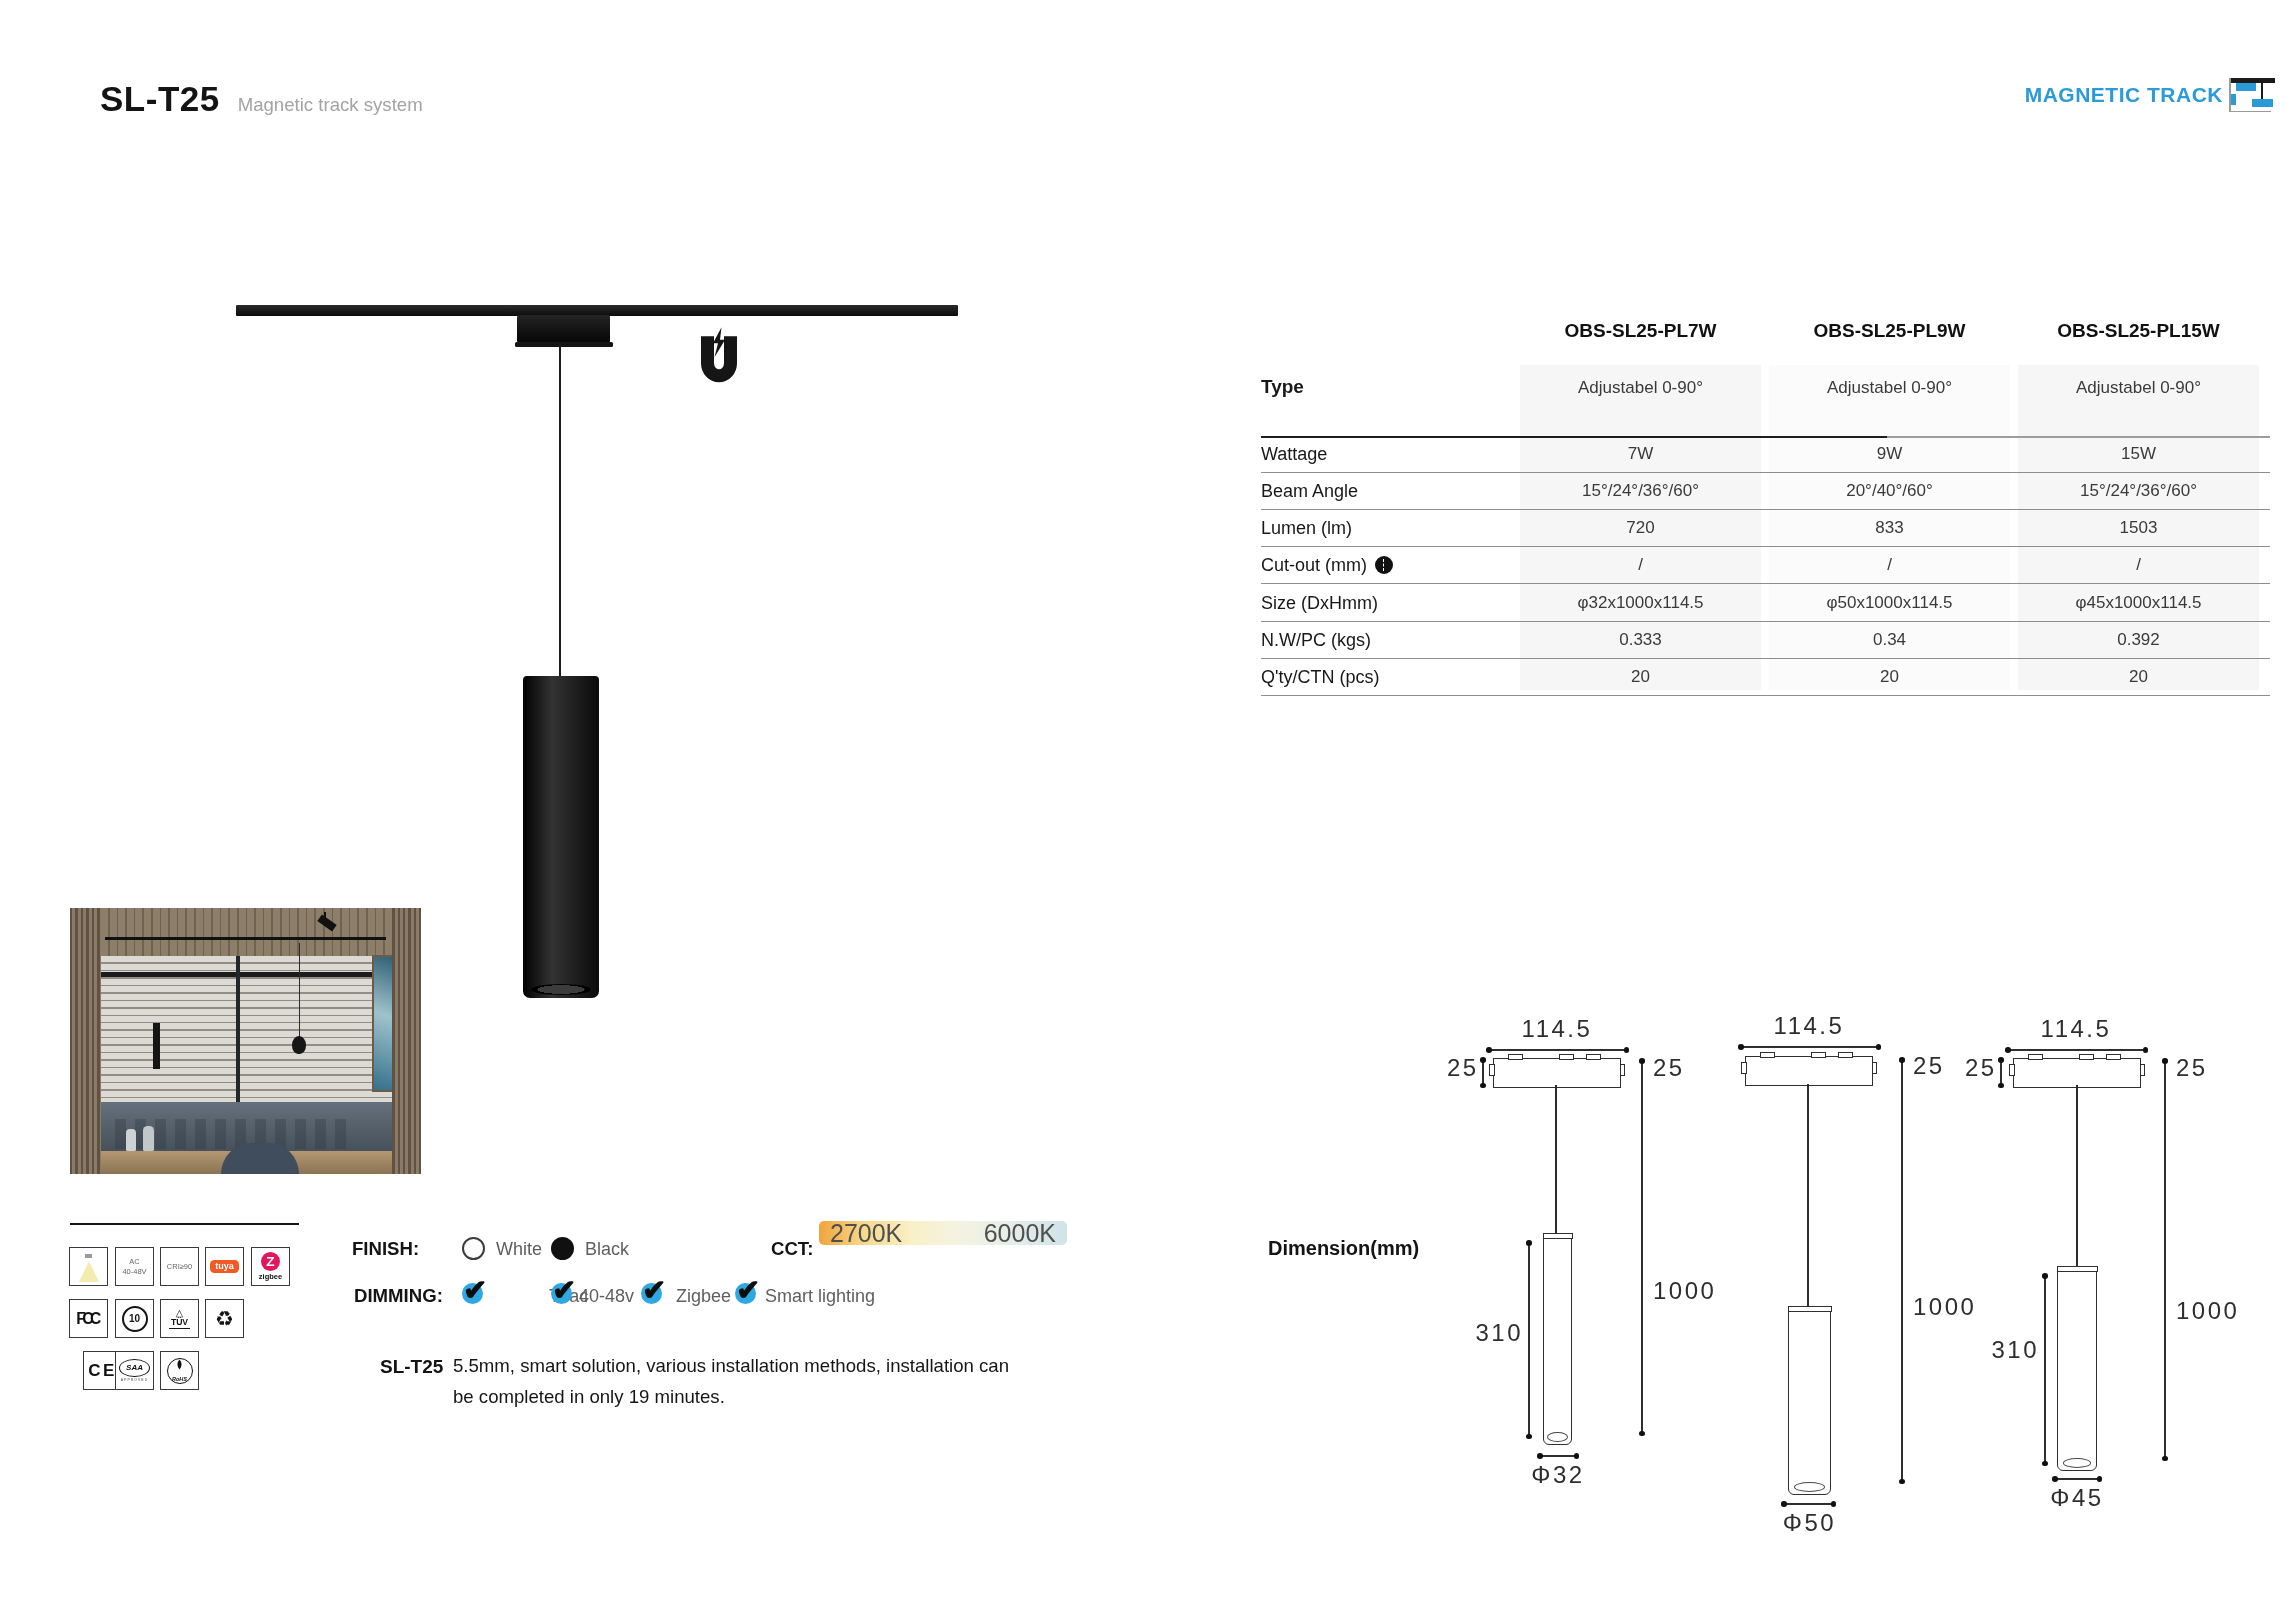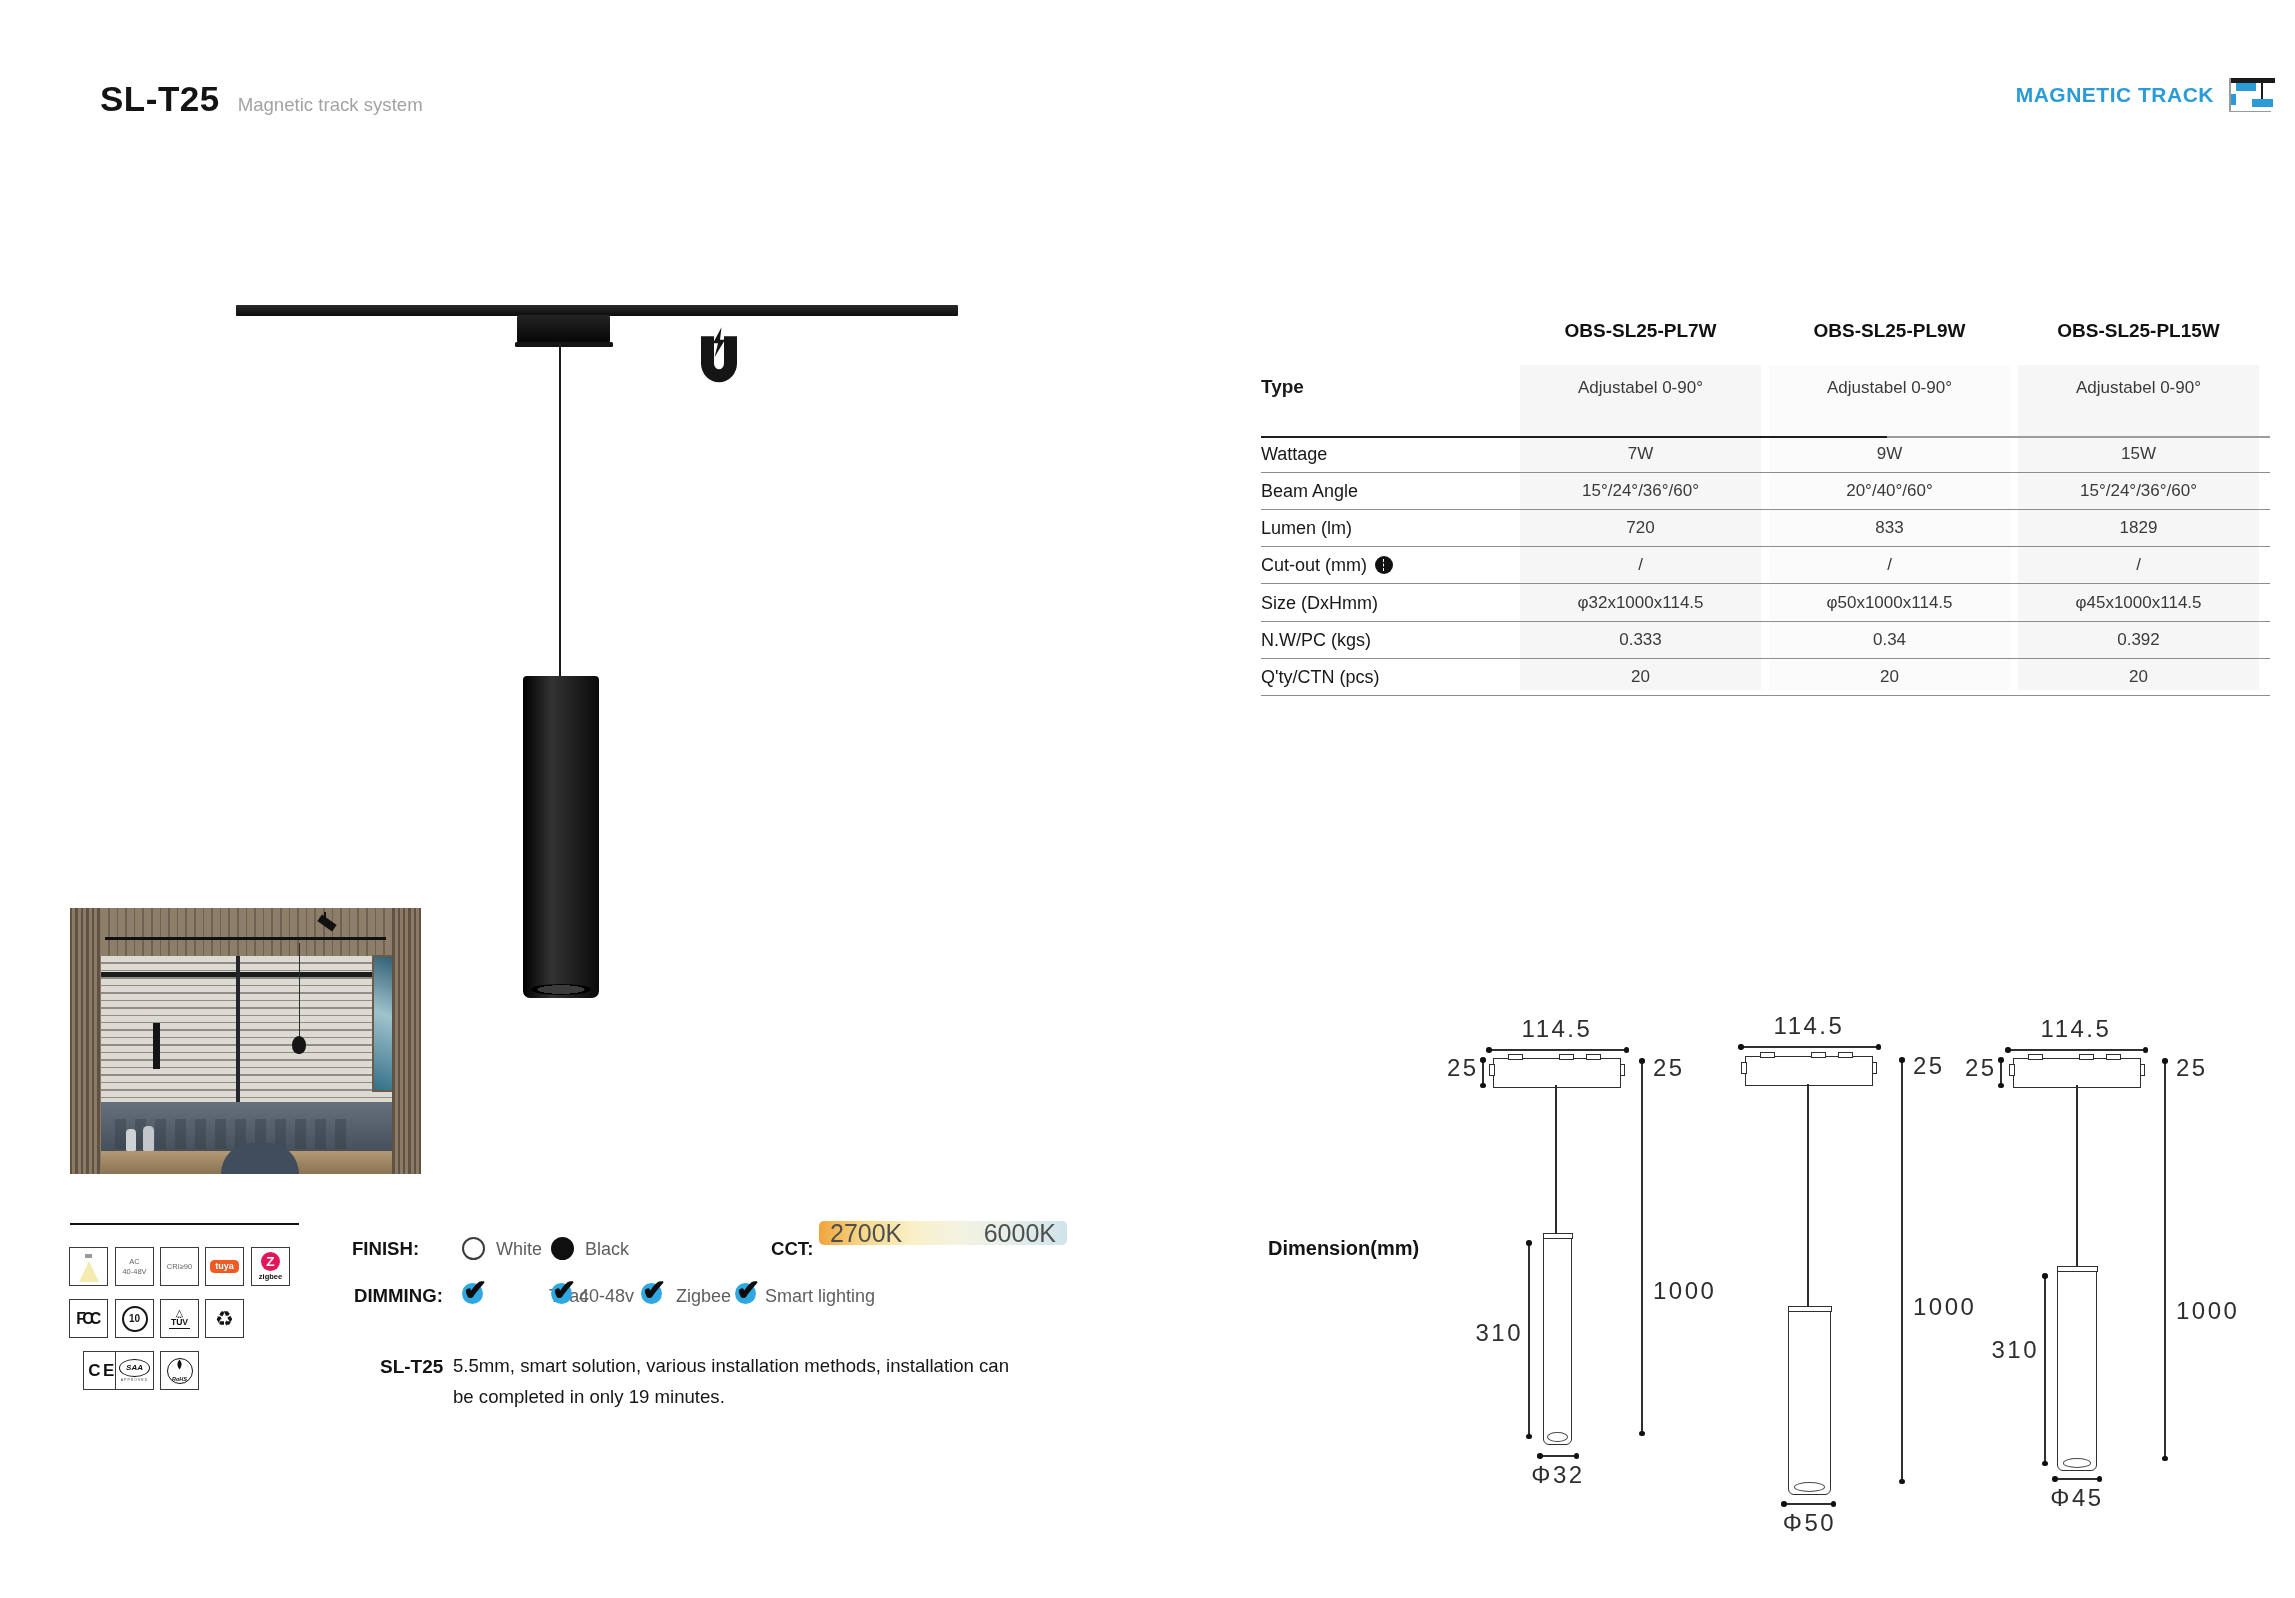--- a/index.html
+++ b/index.html
@@ -3,21 +3,21 @@
 <meta charset="utf-8">
 <style>
   html,body{margin:0;padding:0;background:#ffffff;}
   #page{position:relative;width:2295px;height:1599px;background:#ffffff;overflow:hidden;
         font-family:"Liberation Sans", sans-serif;color:#1c1c1c;}
 
   
   .title-row{position:absolute;left:100px;top:79px;display:flex;align-items:baseline;gap:18px;}
   .model-title{font-size:35px;font-weight:800;color:#141414;letter-spacing:0.5px;}
   .model-sub{font-size:18.6px;color:#a3a3a3;}
-  .badge{position:absolute;right:20px;top:75px;display:flex;align-items:center;gap:13px;}
+  .badge{position:absolute;right:20px;top:75px;display:flex;align-items:center;gap:4px;}
   .badge-label{font-size:21px;font-weight:800;color:#2b9bd7;letter-spacing:0.5px;}
   .badge-icon{position:relative;width:48px;height:40px;}
   .badge-icon .bar-top{position:absolute;left:2px;right:0;top:3px;height:4.5px;background:#1a1a1a;}
   .badge-icon .frame-l{position:absolute;left:2px;top:3px;bottom:3px;width:1.5px;background:#9a9a9a;}
   .badge-icon .frame-b{position:absolute;left:2px;right:4px;bottom:3px;height:1.5px;background:#9a9a9a;}
   .badge-icon .blue-a{position:absolute;left:9px;top:7.5px;width:20px;height:8px;background:#2b9bd7;}
   .badge-icon .blue-sq{position:absolute;left:4px;top:19px;width:4.5px;height:11px;background:#2b9bd7;}
   .badge-icon .stem{position:absolute;left:34px;top:3px;width:2px;height:21px;background:#1a1a1a;}
   .badge-icon .blue-b{position:absolute;left:25px;top:24px;width:21px;height:7.5px;background:#2b9bd7;}
 
@@ -235,21 +235,21 @@
     <div class="trow drow" style="top:162px;">
       <div class="tlabel">Beam Angle</div>
       <div class="tval v1">15°/24°/36°/60°</div>
       <div class="tval v2">20°/40°/60°</div>
       <div class="tval v3">15°/24°/36°/60°</div>
     </div>
     <div class="trow drow" style="top:199px;">
       <div class="tlabel">Lumen (lm)</div>
       <div class="tval v1">720</div>
       <div class="tval v2">833</div>
-      <div class="tval v3">1829</div>
+      <div class="tval v3">1503</div>
     </div>
     <div class="trow drow" style="top:236px;">
       <div class="tlabel">
         <span>Cut-out (mm)</span><span class="info-icon"></span>
       </div>
       <div class="tval v1">/</div>
       <div class="tval v2">/</div>
       <div class="tval v3">/</div>
     </div>
     <div class="trow drow" style="top:274px;">

